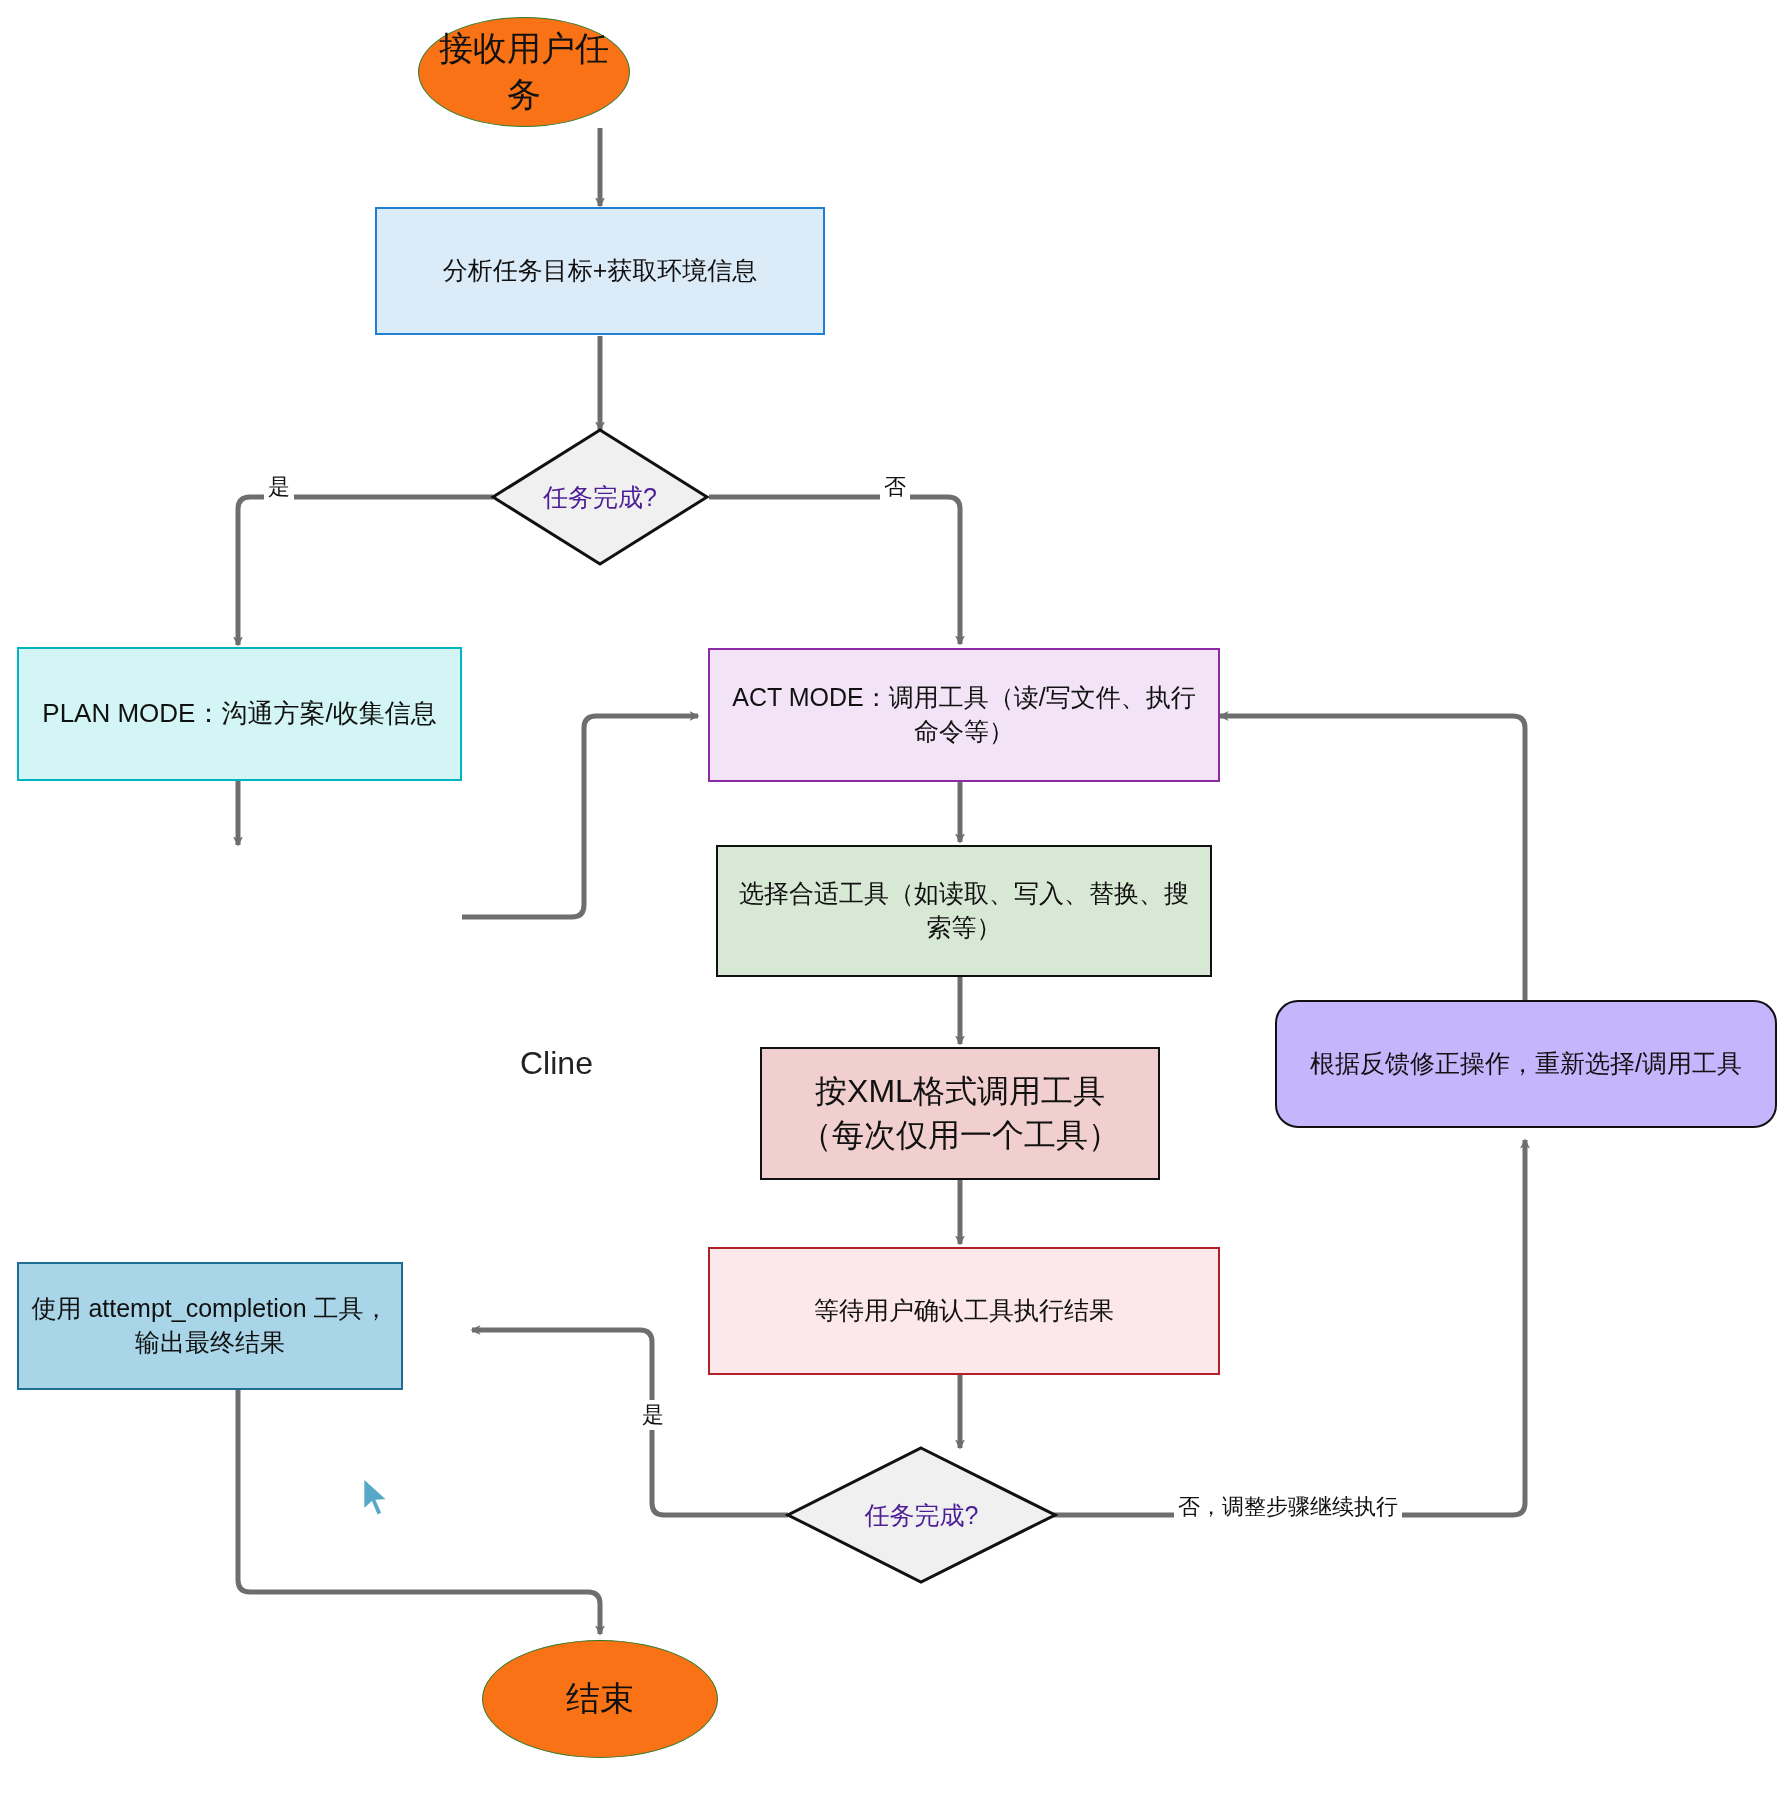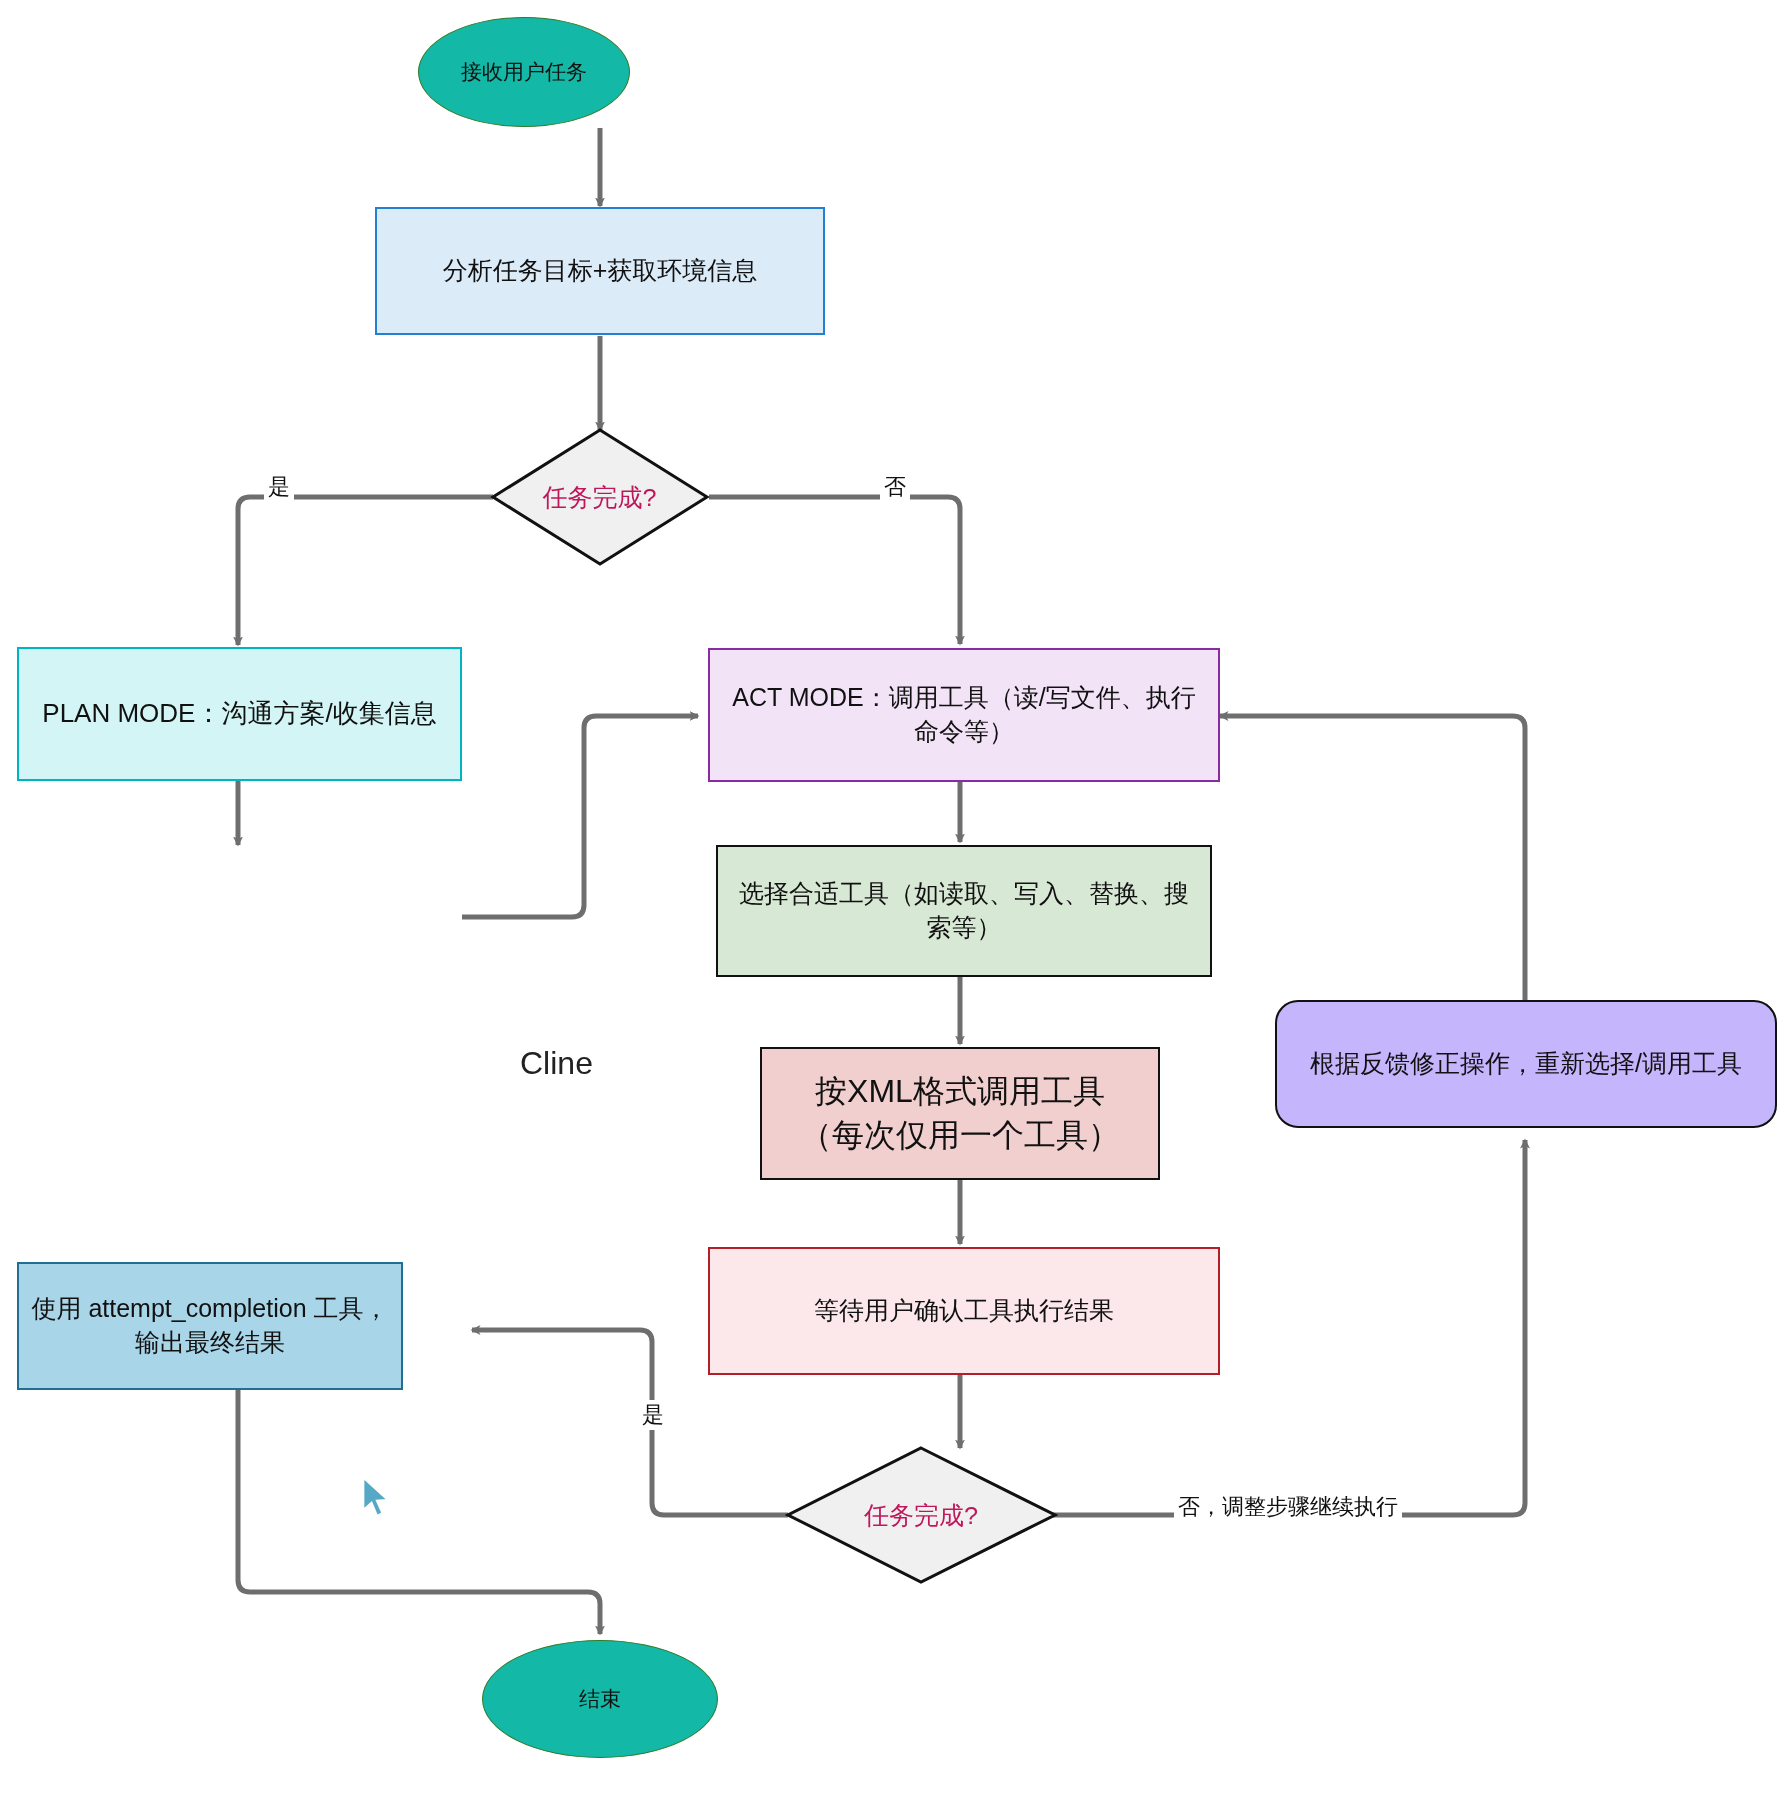--- a/index.html
+++ b/index.html
@@ -3,36 +3,36 @@
 <meta charset="utf-8">
 <style>
   html,body{margin:0;padding:0;background:#ffffff;}
   body{font-family:"Liberation Sans","DejaVu Sans",sans-serif;}
   #stage{position:relative;width:1786px;height:1794px;background:#ffffff;overflow:hidden;}
 
   .node{position:absolute;box-sizing:border-box;display:flex;align-items:center;justify-content:center;text-align:center;color:#111111;line-height:1.35;}
   .node span{display:block;padding:0 10px;}
 
   .ellipse{border-radius:50%;}
-  .terminal{background:#14b8a6;border:1px solid #2f7a2b;color:#111;font-size:21px;}
+  .terminal{background:#f97316;border:1px solid #2f7a2b;color:#111;font-size:34px;}
 
   .rect{border-width:2px;border-style:solid;}
 
   .box-analyze{background:#DCEBF8;border-color:#2180D4;font-size:25px;}
   .box-plan{background:#D3F5F5;border-color:#00B5C2;font-size:26px;}
   .box-confirm{background:#D3F5F5;border-color:#00B5C2;font-size:25px;}
   .box-act{background:#F3E3F7;border-color:#8A2BA5;font-size:25px;}
   .box-select{background:#D7E8D4;border-color:#111111;font-size:25px;}
   .box-xml{background:#F1CFCF;border-color:#111111;font-size:32px;}
   .box-wait{background:#FCE8EA;border-color:#B22027;font-size:25px;}
   .box-fix{background:#c4b5fd;border-color:#111111;font-size:25px;border-radius:23px;}
   .box-final{background:#A9D5E8;border-color:#1F6E94;font-size:25px;}
 
   .diamond{position:absolute;}
-  .diamond .label{position:absolute;left:0;top:0;width:100%;height:100%;display:flex;align-items:center;justify-content:center;font-size:25px;color:#be185d;font-family:Liberation Mono, monospace;}
+  .diamond .label{position:absolute;left:0;top:0;width:100%;height:100%;display:flex;align-items:center;justify-content:center;font-size:25px;color:#4c1d95;}
 
   .edge-label{position:absolute;font-size:22px;color:#111;background:#ffffff;padding:0 4px;white-space:nowrap;}
   .watermark{position:absolute;font-size:32px;color:#222;}
 
   svg.wires{position:absolute;left:0;top:0;width:1786px;height:1794px;pointer-events:none;}
   .cursor{position:absolute;width:34px;height:44px;}
 </style>
 </head>
 <body>
 

